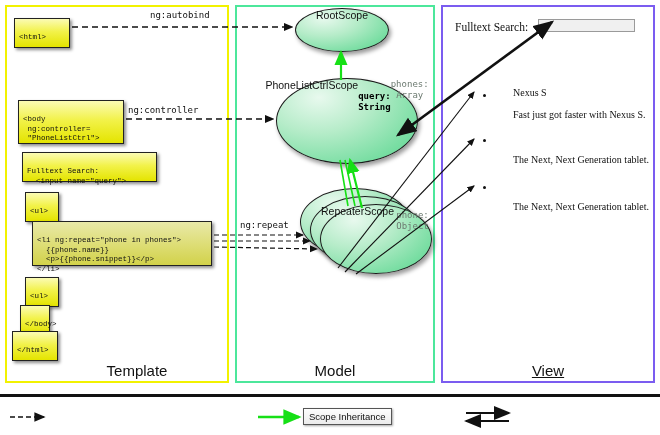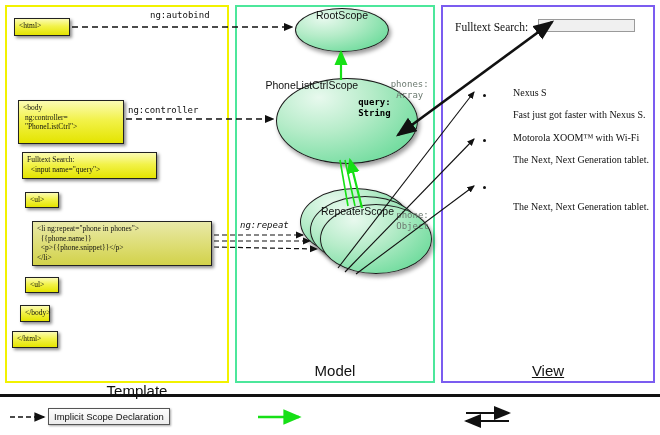--- a/index.html
+++ b/index.html
@@ -15,23 +15,23 @@
   .panel.view {left:441px;top:5px;  width:214px; height:378px; border:2px solid #7b5cf0;}
 
   .panel-label{position:absolute;width:100%;text-align:center;
                font-size:15px;color:#111;font-family:"Liberation Sans",sans-serif;}
 
   
   .code{position:absolute;box-sizing:border-box;
         border:1px solid #222;
         background:linear-gradient(180deg,#fbfbb4 0%,#f2f24a 45%,#e4e400 100%);
         box-shadow:2px 2px 3px rgba(0,0,0,.45);
-        font-family:Liberation Serif, serif;
+        font-family:Liberation Mono, monospace;
         font-size:7.5px;line-height:9.5px;color:#111;
-        padding:2px 4px;white-space:pre;}
+        padding:14px 4px;white-space:pre;}
   .code.olive{background:linear-gradient(180deg,#e9e9a8 0%,#dede78 50%,#d2d24a 100%);}
 
   
   .ell{position:absolute;border-radius:50%;
        border:1.5px solid #1c1c1c;
        background:radial-gradient(ellipse at 30% 22%, #e8f9ee 0%, #b6ecc9 38%, #76dda1 78%, #5fcf8f 100%);
        box-shadow:2px 3px 4px rgba(0,0,0,.4);
        display:flex;align-items:flex-start;justify-content:center;
        text-align:center;color:#111;}
   .ell .ttl{font-size:10.5px;line-height:12px;font-family:"Liberation Sans",sans-serif;}
@@ -98,56 +98,55 @@
 
   <div class="ell" style="left:320px;top:204px;width:110px;height:68px;">
     <div class="ttl">Repeater</div>
     <div class="ttl">Scope</div>
     <div class="prop g" style="margin-top:5px;">phone: Object</div>
   </div>
 
   <div class="ell" style="left:276px;top:78px;width:140px;height:84px;">
     <div class="ttl">PhoneListCtrl</div>
     <div class="ttl">Scope</div>
-    <div class="prop b" style="margin-top:18px;">query: String</div>
+    <div class="prop b" style="margin-top:12px;">query: String</div>
     <div class="prop g">phones: Array</div>
   </div>
 
   <div class="ell" style="left:295px;top:8px;width:92px;height:42px;">
     <div class="ttl">Root</div>
     <div class="ttl">Scope</div>
   </div>
 
   <div class="conn-label" style="left:150px;top:10px;">ng:autobind</div>
   <div class="conn-label" style="left:128px;top:105px;">ng:controller</div>
-  <div class="conn-label" style="left:240px;top:220px;font-style:italic;">ng:repeat</div>
+  <div class="conn-label" style="left:240px;top:220px;">ng:repeat</div>
 
   <div class="view-inner">
     <div class="v-search-lbl">Fulltext Search:</div>
     <input class="v-input" type="text" value="" style="">
 
     <span class="v-bullet" style="left:42px;top:89px;"></span>
     <div class="v-item" style="left:52px;top:82px;">Nexus S</div>
     <div class="v-item" style="left:52px;top:104px;">Fast just got faster with Nexus S.</div>
 
     <span class="v-bullet" style="left:42px;top:134px;"></span>
-    <div class="v-item" style="left:52px;top:127px;">Motorola XOOM™  with Wi-Fi</div>
     <div class="v-item" style="left:52px;top:149px;">The Next, Next Generation tablet.</div>
 
     <span class="v-bullet" style="left:42px;top:181px;"></span>
     <div class="v-item" style="left:52px;top:196px;">The Next, Next Generation tablet.</div>
   </div>
 
-  <div class="panel-label" style="left:5px;top:382px;width:264px;">Template</div>
+  <div class="panel-label" style="left:5px;top:362px;width:264px;">Template</div>
   <div class="panel-label" style="left:235px;top:362px;width:200px;">Model</div>
   <div class="panel-label" style="left:441px;top:362px;width:214px;text-decoration:underline;">View</div>
 
   <div class="sep"></div>
 
-  <div class="lg-box" style="left:48px;top:408px;">Implicit Scope Declaration</div>
+  <div class="lg-box" style="left:303px;top:408px;">Scope Inheritance</div>
 
   <svg class="ov" viewBox="0 0 660 435">
     <defs>
       <marker id="ahB" markerWidth="7" markerHeight="7" refX="6" refY="3" orient="auto">
         <path d="M0,0 L7,3 L0,6 z" fill="#111"></path>
       </marker>
       <marker id="ahG" markerWidth="7" markerHeight="7" refX="6" refY="3" orient="auto">
         <path d="M0,0 L7,3 L0,6 z" fill="#16e016"></path>
       </marker>
       <marker id="ahT" markerWidth="8" markerHeight="8" refX="7" refY="3.2" orient="auto">

